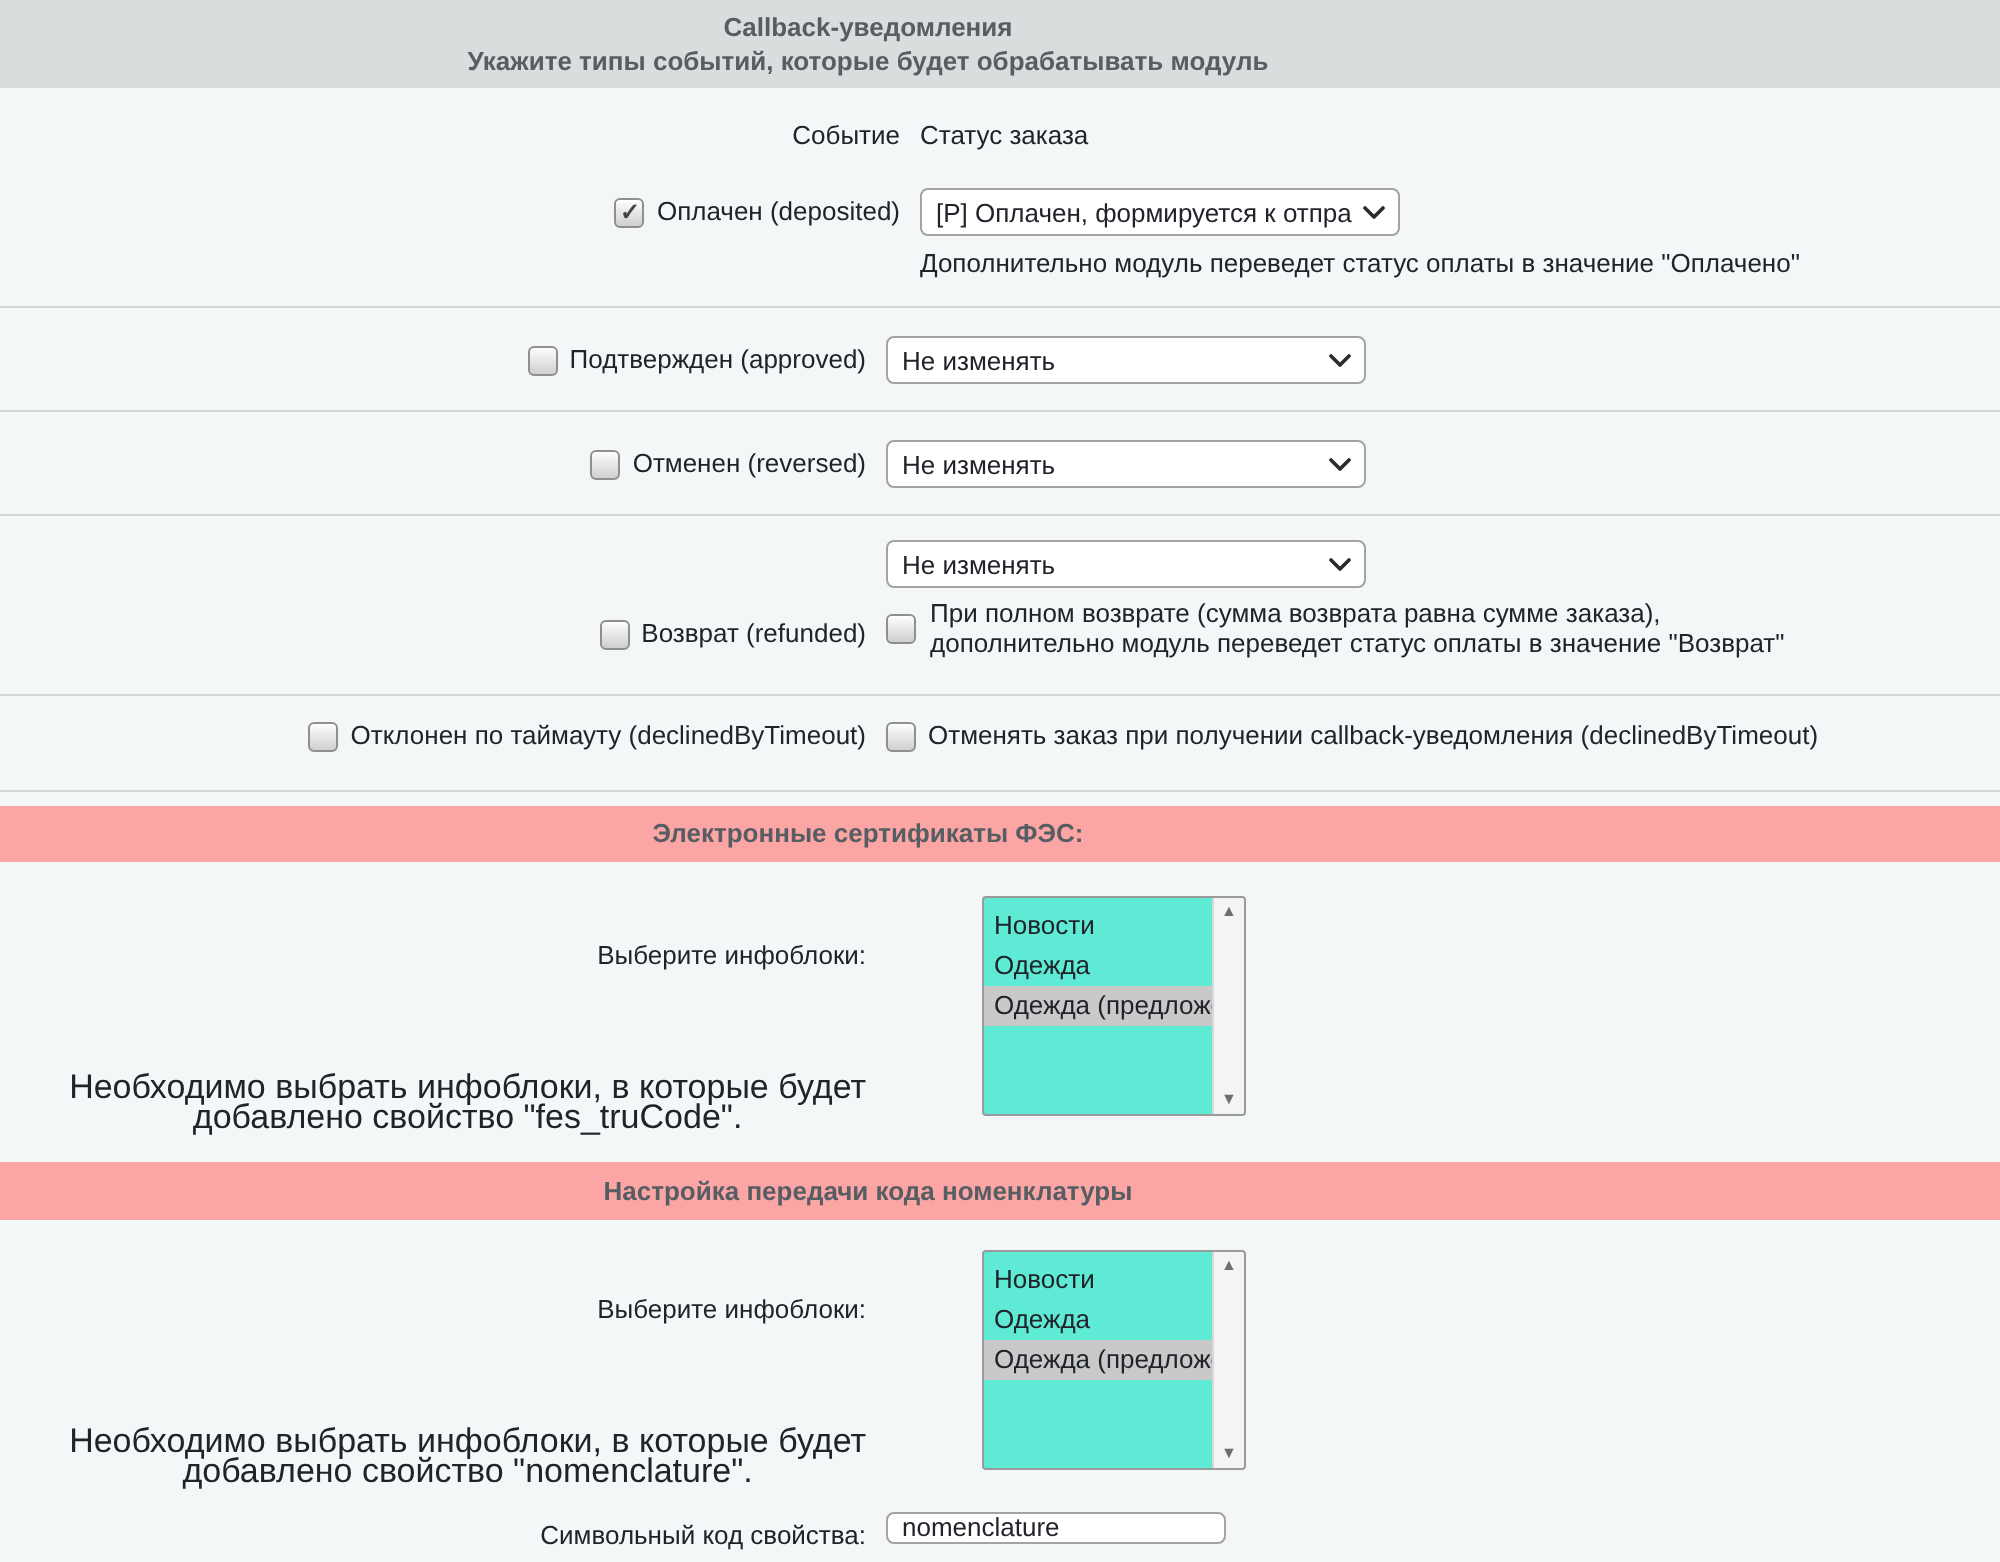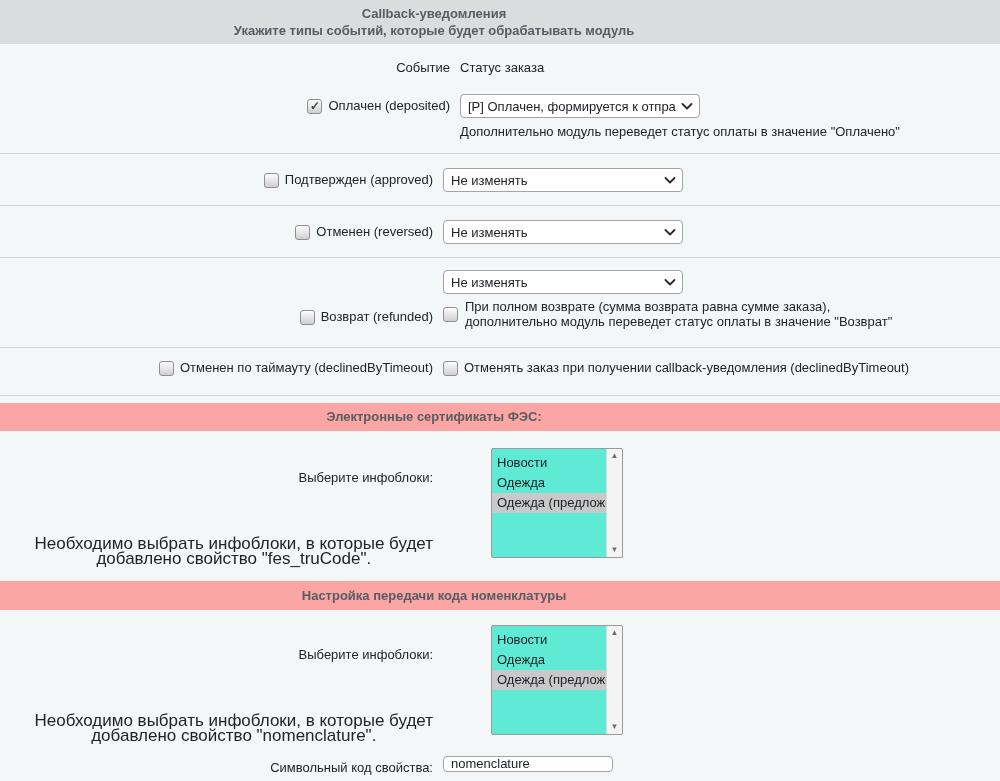--- a/index.html
+++ b/index.html
@@ -213,21 +213,21 @@
       </div>
     </div>
   </div>
 
   <div class="divider"></div>
 
   <div class="block-e row">
     <div class="cell-l">
       <label class="cb-wrap cb-row-center" style="height:16px;">
         <span class="cb"></span>
-        <span>Отменен по таймауту (declinedByTimeout)</span>
+        <span>Отклонен по таймауту (declinedByTimeout)</span>
       </label>
     </div>
     <div class="cell-r">
       <label class="cb-wrap cb-row-center" style="height:16px;">
         <span class="cb"></span>
         <span>Отменять заказ при получении callback-уведомления (declinedByTimeout)</span>
       </label>
     </div>
   </div>
 

